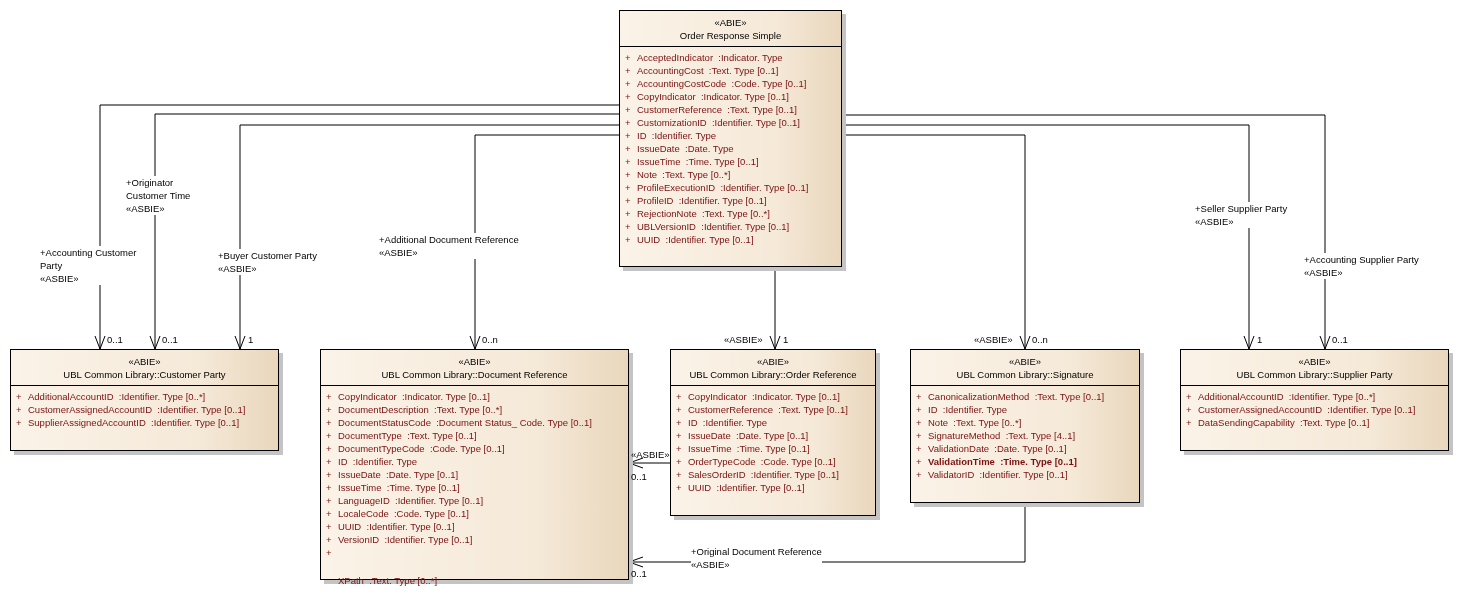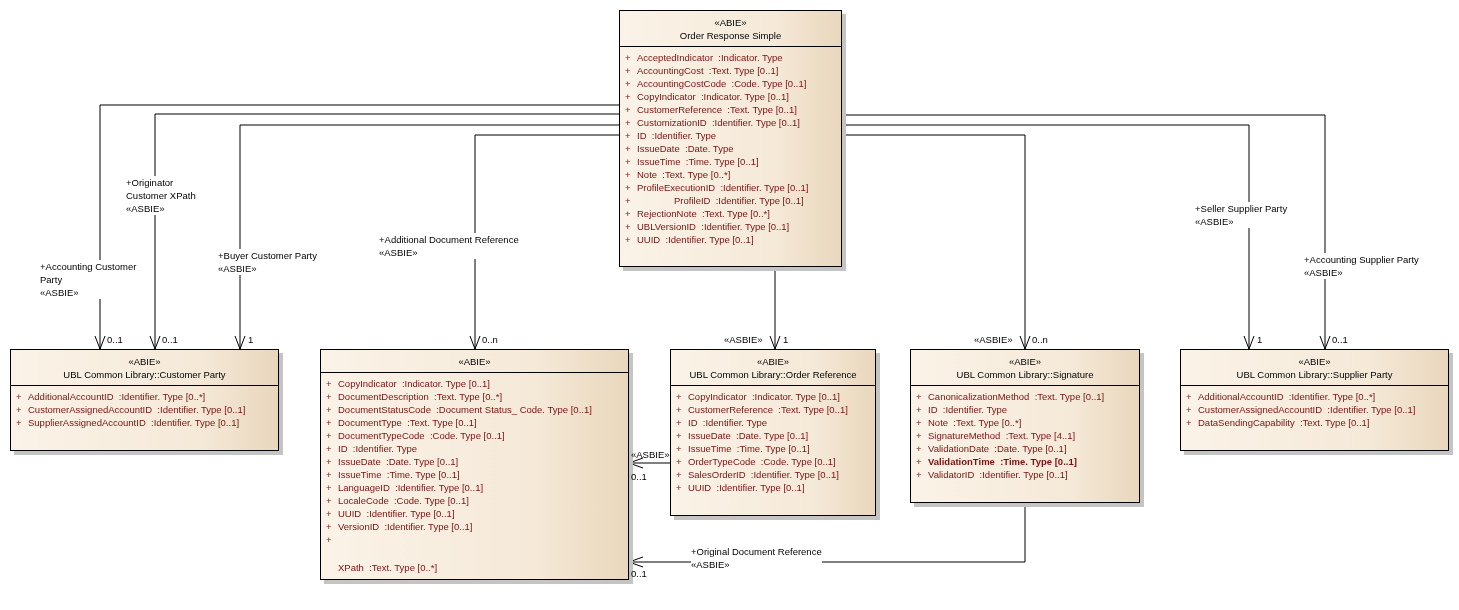--- a/index.html
+++ b/index.html
@@ -96,21 +96,21 @@
       <div class="attr">
         <span class="vis">+</span>
         <span style="white-space: pre;">Note  :Text. Type [0..*]</span>
       </div>
       <div class="attr">
         <span class="vis">+</span>
         <span style="white-space: pre;">ProfileExecutionID  :Identifier. Type [0..1]</span>
       </div>
       <div class="attr">
         <span class="vis">+</span>
-        <span style="white-space: pre; margin-left: 37px;">ProfileID  :Identifier. Type [0..1]</span>
+        <span style="white-space: pre;">ProfileID  :Identifier. Type [0..1]</span>
       </div>
       <div class="attr">
         <span class="vis">+</span>
         <span style="white-space: pre;">RejectionNote  :Text. Type [0..*]</span>
       </div>
       <div class="attr">
         <span class="vis">+</span>
         <span style="white-space: pre;">UBLVersionID  :Identifier. Type [0..1]</span>
       </div>
       <div class="attr">
@@ -137,20 +137,21 @@
       <div class="attr">
         <span class="vis">+</span>
         <span style="white-space: pre;">SupplierAssignedAccountID  :Identifier. Type [0..1]</span>
       </div>
     </div>
 </div>
 
 <div class="box" style="left:320px; top:349px; width:309px; height:231px;">
   <div class="hdr">
     <div>«ABIE»</div>
+    <div>UBL Common Library::Document Reference</div>
   </div>
   <div class="attrs">
       <div class="attr">
         <span class="vis">+</span>
         <span style="white-space: pre;">CopyIndicator  :Indicator. Type [0..1]</span>
       </div>
       <div class="attr">
         <span class="vis">+</span>
         <span style="white-space: pre;">DocumentDescription  :Text. Type [0..*]</span>
       </div>
@@ -293,30 +294,30 @@
         <span class="vis">+</span>
         <span style="white-space: pre;">CustomerAssignedAccountID  :Identifier. Type [0..1]</span>
       </div>
       <div class="attr">
         <span class="vis">+</span>
         <span style="white-space: pre;">DataSendingCapability  :Text. Type [0..1]</span>
       </div>
     </div>
 </div>
 
-<div class="lbl" style="left:40px; top:260px;">
+<div class="lbl" style="left:40px; top:246px;">
   <div>+Accounting Customer</div>
   <div>Party</div>
   <div>«ASBIE»</div>
 </div>
 <div class="mult" style="left:107px; top:334px;">0..1</div>
 
 <div class="lbl" style="left:126px; top:176px;">
   <div>+Originator</div>
-  <div>Customer XPath</div>
+  <div>Customer Time</div>
   <div>«ASBIE»</div>
 </div>
 <div class="mult" style="left:162px; top:334px;">0..1</div>
 
 <div class="lbl" style="left:218px; top:249px;">
   <div>+Buyer Customer Party</div>
   <div>«ASBIE»</div>
 </div>
 <div class="mult" style="left:248px; top:334px;">1</div>
 

